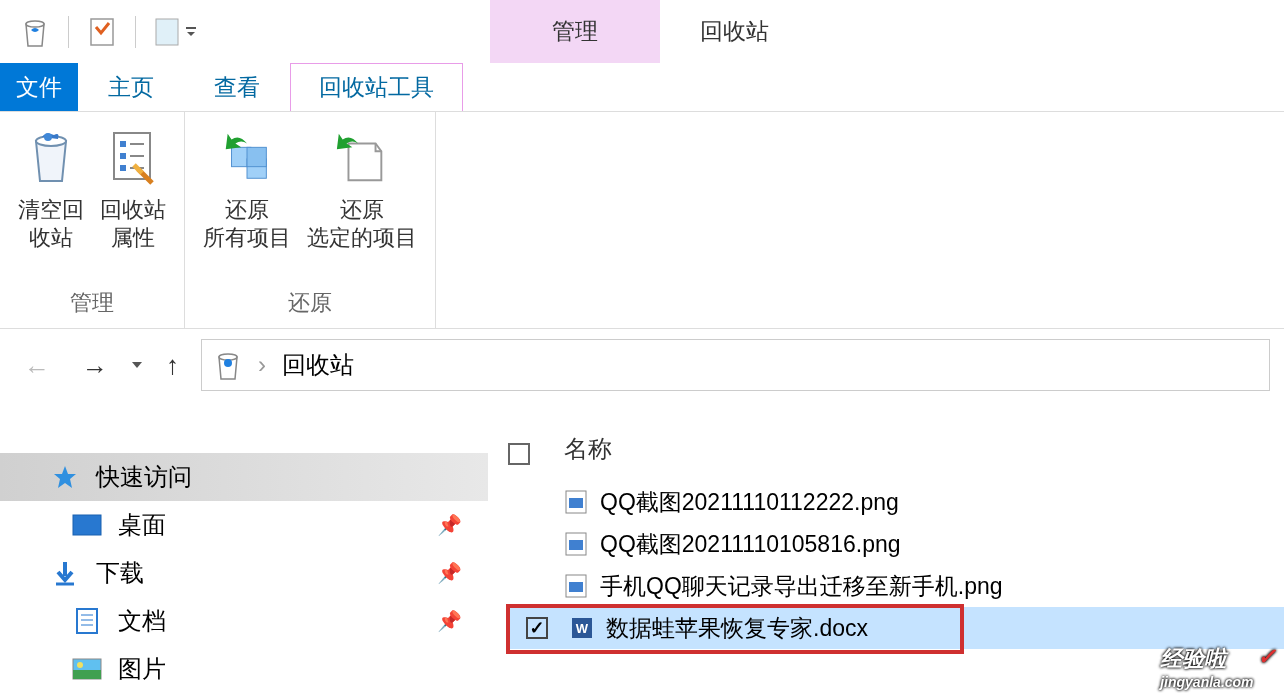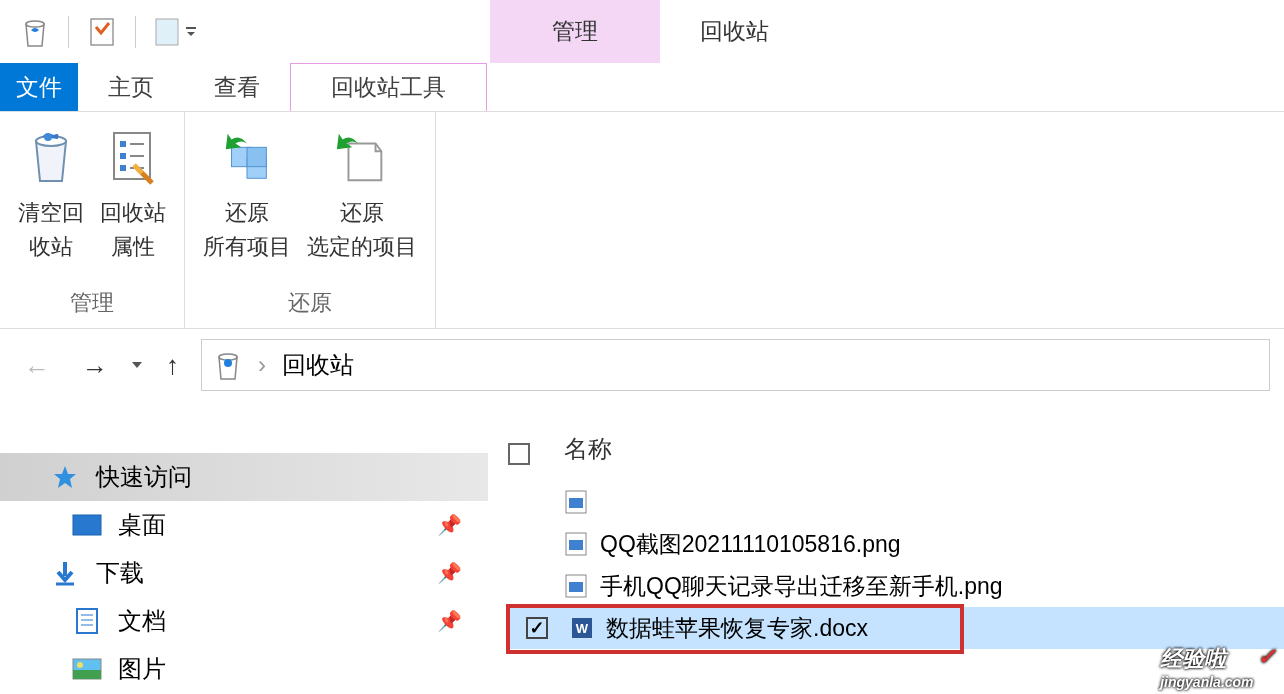--- a/index.html
+++ b/index.html
@@ -7,30 +7,30 @@
     
     .titlebar { display: flex; align-items: center; height: 63px; background: #fff; }
     .qat { display: flex; align-items: center; gap: 18px; padding-left: 20px; }
     .qat-item { width: 30px; height: 30px; display: flex; align-items: center; justify-content: center; }
     .qat-sep { width: 1px; height: 32px; background: #ccc; }
     .qat-dropdown { display: flex; align-items: center; }
     .context-tab { margin-left: 290px; background: #f3d7f5; width: 170px; height: 63px; display: flex; align-items: center; justify-content: center; font-size: 23px; color: #333; }
     .window-title { margin-left: 40px; font-size: 23px; color: #333; }
     
     .tabbar { display: flex; height: 48px; align-items: stretch; }
-    .tab { padding: 0 30px; display: flex; align-items: center; font-size: 23px; color: #404040; cursor: pointer; border-top: 1px solid transparent; }
+    .tab { padding: 0 30px; display: flex; align-items: center; font-size: 23px; color: #0369a1; cursor: pointer; border-top: 1px solid transparent; }
     .tab.file { background: #0078d7; color: #fff; padding: 0 16px; }
-    .tab.context { background: #fff; border: 1px solid #e89ce8; border-bottom: none; margin-left: 0; padding: 0 40px; }
+    .tab.context { background: #fff; border: 1px solid #e89ce8; border-bottom: none; margin-left: 0; padding: 0 28px; }
     
     .ribbon { height: 218px; border-bottom: 1px solid #ddd; display: flex; background: #fff; border-top: 1px solid #ddd; }
     .ribbon-group { display: flex; flex-direction: column; border-right: 1px solid #ddd; padding: 6px 0 4px; }
     .ribbon-buttons { display: flex; flex: 1; padding: 0 10px; }
     .ribbon-btn { display: flex; flex-direction: column; align-items: center; justify-content: flex-start; padding: 4px 8px; cursor: pointer; }
     .ribbon-btn-icon { width: 58px; height: 58px; margin-top: 6px; display: flex; align-items: center; justify-content: center; }
-    .ribbon-btn-label { font-size: 22px; color: #333; text-align: center; line-height: 34px; margin-top: 10px; }
+    .ribbon-btn-label { font-size: 22px; color: #333; text-align: center; line-height: 28px; margin-top: 10px; }
     .ribbon-group-label { text-align: center; font-size: 22px; color: #666; padding: 6px 0; }
     
     .navbar { display: flex; align-items: center; padding: 10px 14px; gap: 12px; }
     .nav-arrow { color: #bbb; font-size: 26px; padding: 6px 10px; }
     .nav-arrow.fwd { color: #333; }
     .nav-up { color: #333; font-size: 26px; padding: 6px 10px; }
     .addressbar { flex: 1; border: 1px solid #ccc; height: 52px; display: flex; align-items: center; padding: 0 12px; gap: 16px; font-size: 24px; }
     .addr-sep { color: #999; }
     
     .content { display: flex; height: 300px; }
@@ -236,20 +236,21 @@
       <span>名称</span>
     </div>
     <div style="height:16px"></div>
     <div class="file-row">
       <span class="file-icon">
           <svg width="22" height="24" viewBox="0 0 22 24">
             <rect x="1" y="1" width="20" height="22" fill="#fff" stroke="#888"></rect>
             <rect x="4" y="8" width="14" height="10" fill="#4080d0"></rect>
           </svg>
         </span>
+      <span>QQ截图20211110112222.png</span>
     </div>
     <div class="file-row">
       <span class="file-icon">
           <svg width="22" height="24" viewBox="0 0 22 24">
             <rect x="1" y="1" width="20" height="22" fill="#fff" stroke="#888"></rect>
             <rect x="4" y="8" width="14" height="10" fill="#4080d0"></rect>
           </svg>
         </span>
       <span>QQ截图20211110105816.png</span>
     </div>

